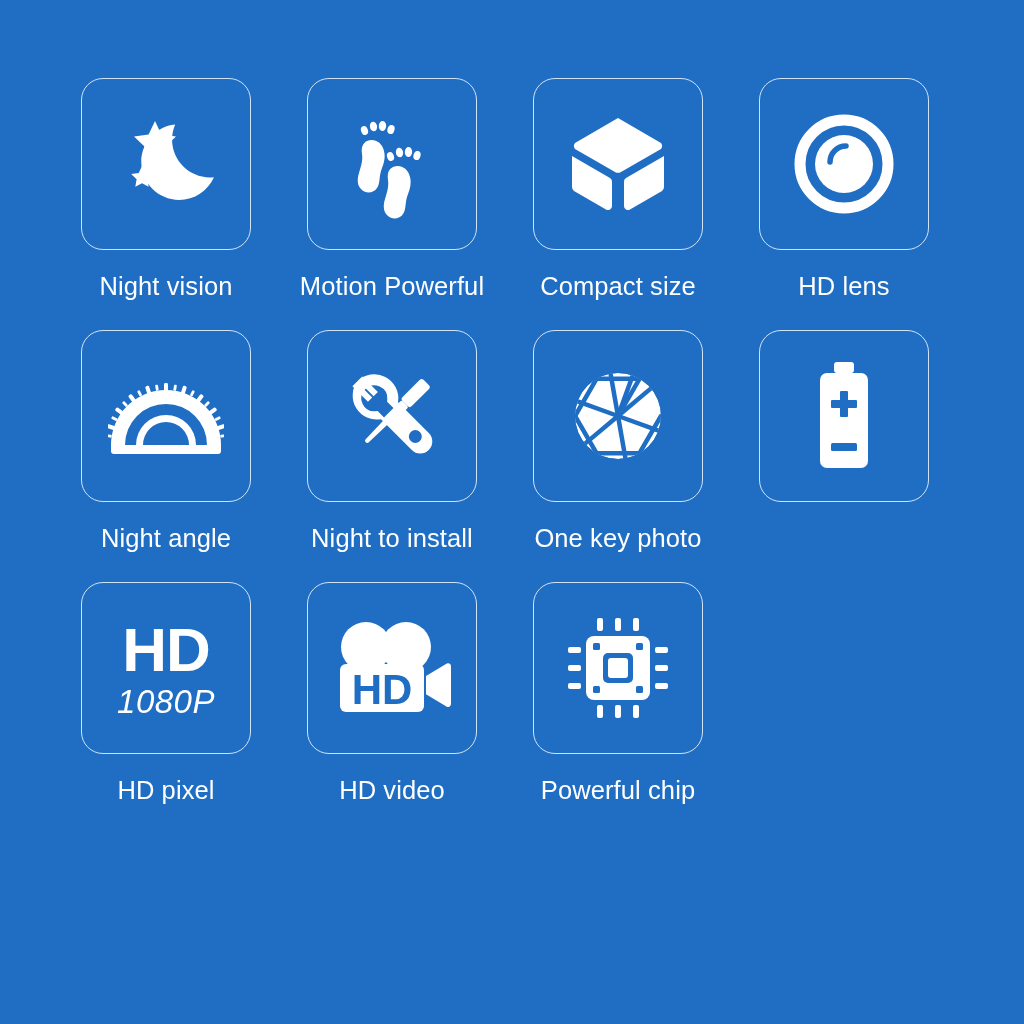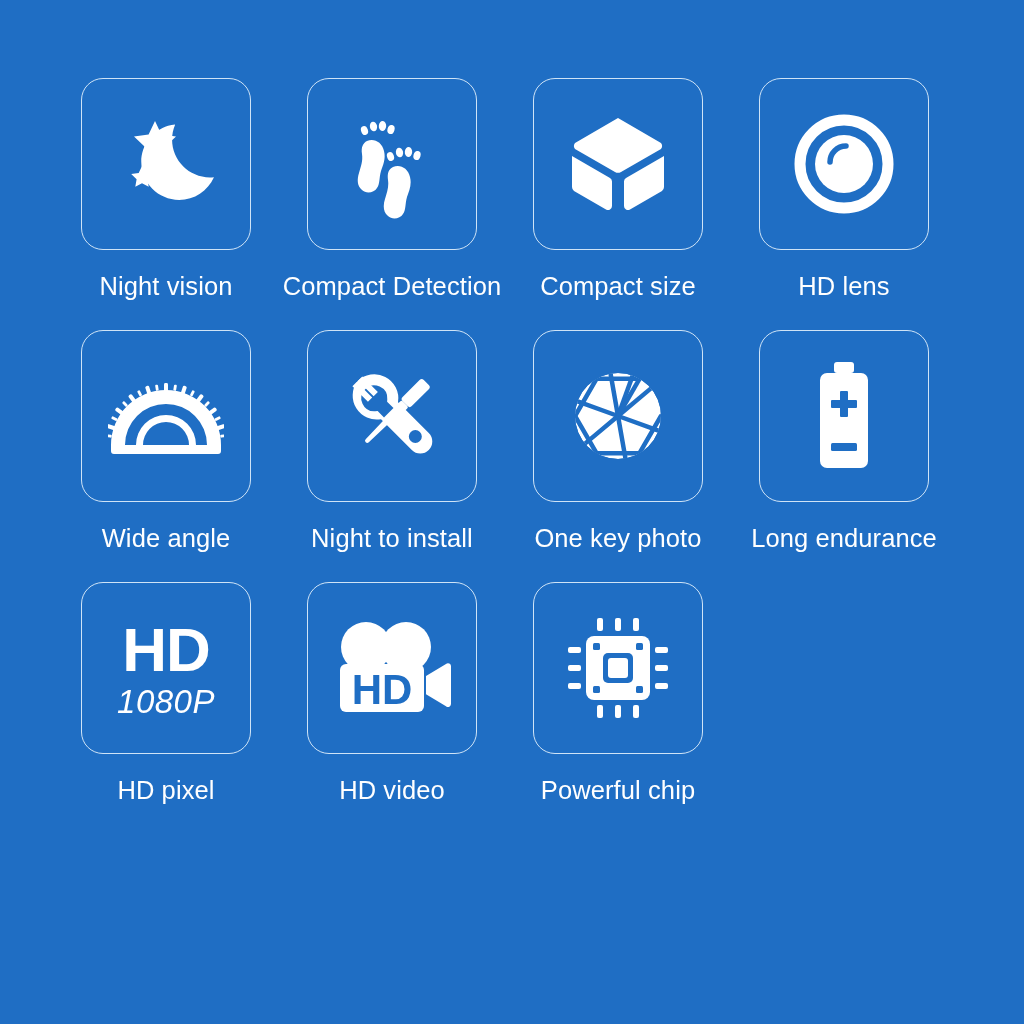--- a/index.html
+++ b/index.html
@@ -114,21 +114,21 @@
             <ellipse cx="54" cy="20.5" rx="3.5" ry="4.6" transform="rotate(16 54 20.5)"></ellipse>
 
             <path d="M56 58c7-3 15 1 17 10 2 8-1 14-3 20-2 7-1 13-4 17-3 5-11 6-15 2-5-4-5-11-3-17 2-7 4-12 3-19-1-7 1-11 5-13z"></path>
             <ellipse cx="53.5" cy="47.5" rx="3.4" ry="4.6" transform="rotate(-20 53.5 47.5)"></ellipse>
             <ellipse cx="62.5" cy="43.5" rx="3.6" ry="4.8" transform="rotate(-10 62.5 43.5)"></ellipse>
             <ellipse cx="71.5" cy="43" rx="3.7" ry="4.9" transform="rotate(4 71.5 43)"></ellipse>
             <ellipse cx="80" cy="46.5" rx="3.5" ry="4.6" transform="rotate(16 80 46.5)"></ellipse>
           </svg>
         </span>
       </div>
-      <div class="label">Compact Detection</div>
+      <div class="label">Motion Powerful</div>
     </div>
 
     <div class="cell">
       <div class="tile">
         <span>
           <svg width="108" height="108" viewBox="0 0 108 108" fill="#ffffff">
 
             <path d="M54 8 L97 33 a5 5 0 0 1 0 6 L57 62 a6 6 0 0 1 -6 0 L11 39 a5 5 0 0 1 0 -6 Z"></path>
 
             <path d="M8 46 L46 68 a4 4 0 0 1 2 3.5 V96 a4 4 0 0 1 -6 3.5 L10 81 a5 5 0 0 1 -2 -4 V46 Z"></path>
@@ -180,21 +180,21 @@
               <rect x="56.6" y="13" width="2.8" height="6" rx="1" transform="rotate(81 58 74)"></rect>
               <rect x="56.6" y="13" width="2.8" height="6" rx="1" transform="rotate(-9 58 74)"></rect>
               <rect x="56.6" y="13" width="2.8" height="6" rx="1" transform="rotate(-27 58 74)"></rect>
               <rect x="56.6" y="13" width="2.8" height="6" rx="1" transform="rotate(-45 58 74)"></rect>
               <rect x="56.6" y="13" width="2.8" height="6" rx="1" transform="rotate(-63 58 74)"></rect>
               <rect x="56.6" y="13" width="2.8" height="6" rx="1" transform="rotate(-81 58 74)"></rect>
             </g>
           </svg>
         </span>
       </div>
-      <div class="label">Wide angle</div>
+      <div class="label">Night angle</div>
     </div>
 
     <div class="cell">
       <div class="tile">
         <span>
           <svg width="108" height="108" viewBox="0 0 108 108" fill="#ffffff">
 
             <g transform="rotate(45 54 54)">
               <rect x="48" y="6" width="13" height="30" rx="3"></rect>
               <rect x="49.5" y="36" width="10" height="9" rx="2"></rect>
@@ -262,21 +262,20 @@
             <rect x="32" y="2" width="20" height="11" rx="3"></rect>
             <rect x="18" y="13" width="48" height="95" rx="7"></rect>
 
             <rect x="38" y="31" width="8" height="26" rx="1" fill="#1f6ec4"></rect>
             <rect x="29" y="40" width="26" height="8" rx="1" fill="#1f6ec4"></rect>
 
             <rect x="29" y="83" width="26" height="8" rx="1.5" fill="#1f6ec4"></rect>
           </svg>
         </span>
       </div>
-      <div class="label">Long endurance</div>
     </div>
 
     <div class="cell">
       <div class="tile">
         <span class="hd-text">
           <span class="hd-big">HD</span>
           <span class="hd-small">1080P</span>
         </span>
       </div>
       <div class="label">HD pixel</div>

